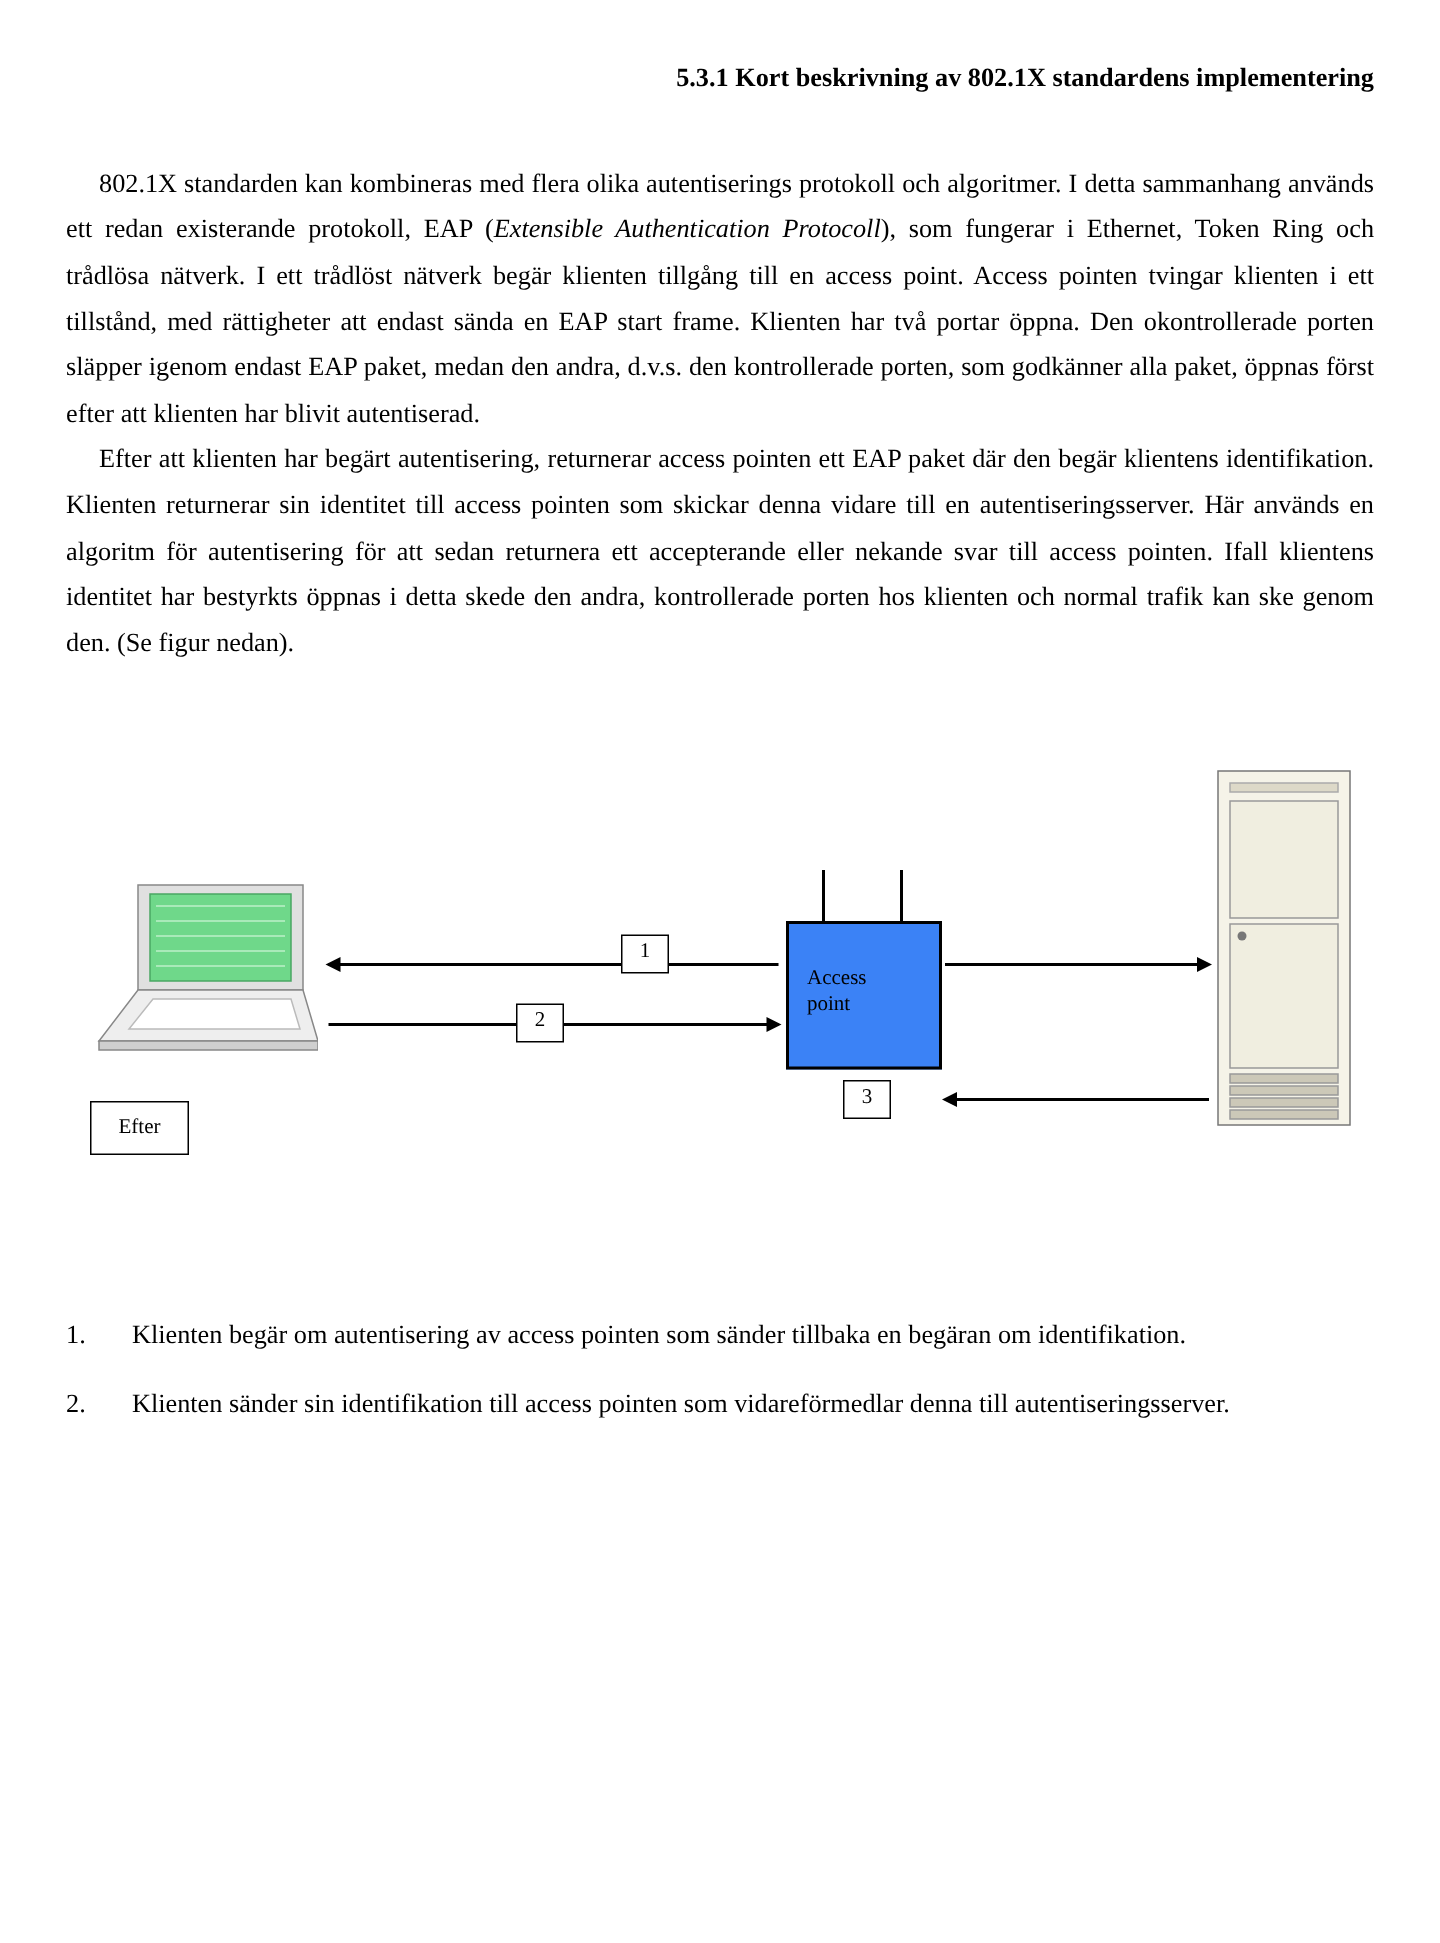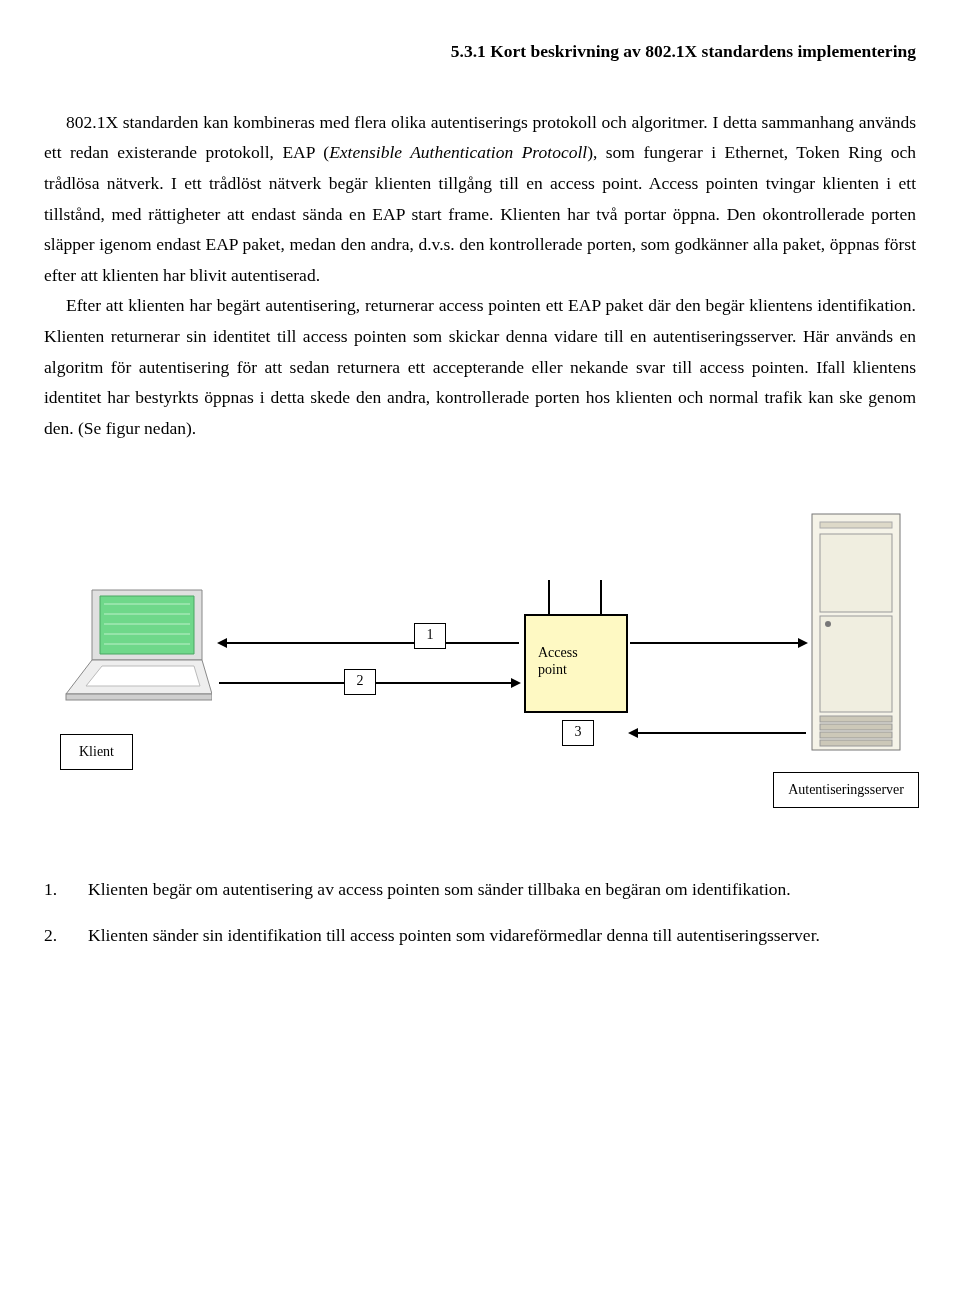--- a/index.html
+++ b/index.html
@@ -58,21 +58,21 @@
     width: 30px;
     height: 24px;
   }
   .access-point-box {
     position: absolute;
     width: 100px;
     height: 95px;
     left: 480px;
     top: 90px;
     border: 2px solid #000;
-    background: #fef9c3;
+    background: #3b82f6;
   }
   .ap-antenna {
     position: absolute;
     width: 2px;
     height: 36px;
     background: #000;
     top: -36px;
   }
   .ap-label {
     position: absolute;
@@ -152,21 +152,21 @@
       <line x1="42" y1="30" x2="128" y2="30" stroke="#bdf0c9"></line>
       <line x1="42" y1="40" x2="128" y2="40" stroke="#bdf0c9"></line>
       <line x1="42" y1="50" x2="128" y2="50" stroke="#bdf0c9"></line>
       <line x1="42" y1="60" x2="128" y2="60" stroke="#bdf0c9"></line>
       <polygon points="30,76 140,76 150,110 4,110" fill="#eeeeee" stroke="#888"></polygon>
       <polygon points="40,82 132,82 138,102 24,102" fill="#ffffff" stroke="#bbb"></polygon>
       <rect x="4" y="110" width="146" height="6" fill="#cfcfcf" stroke="#888"></rect>
     </svg>
   </div>
 
-  <div class="klient-label">Klient</div>
+  <div class="klient-label">Efter</div>
 
   <div class="access-point-box">
     <div class="ap-antenna" style="left:22px"></div>
     <div class="ap-antenna" style="left:74px"></div>
     <div class="ap-label">
       <span>Access</span><br>
       <span>point</span>
     </div>
   </div>
 
@@ -177,21 +177,20 @@
       <rect x="14" y="22" width="72" height="78" fill="#f0eee0" stroke="#999"></rect>
       <rect x="14" y="104" width="72" height="96" fill="#f0eee0" stroke="#999"></rect>
       <circle cx="22" cy="112" r="3" fill="#777"></circle>
       <rect x="14" y="204" width="72" height="6" fill="#ccc8b8" stroke="#999"></rect>
       <rect x="14" y="212" width="72" height="6" fill="#ccc8b8" stroke="#999"></rect>
       <rect x="14" y="220" width="72" height="6" fill="#ccc8b8" stroke="#999"></rect>
       <rect x="14" y="228" width="72" height="6" fill="#ccc8b8" stroke="#999"></rect>
     </svg>
   </div>
 
-  <div class="auth-label">Autentiseringsserver</div>
 
   <div class="arrow-line" style="left:175px; top:118px; width:300px">
     <div class="head-left"></div>
   </div>
 
   <div class="arrow-line" style="left:175px; top:158px; width:300px">
     <div class="head-right"></div>
   </div>
 
   <div class="numbox" style="left:370px; top:99px">1</div>

